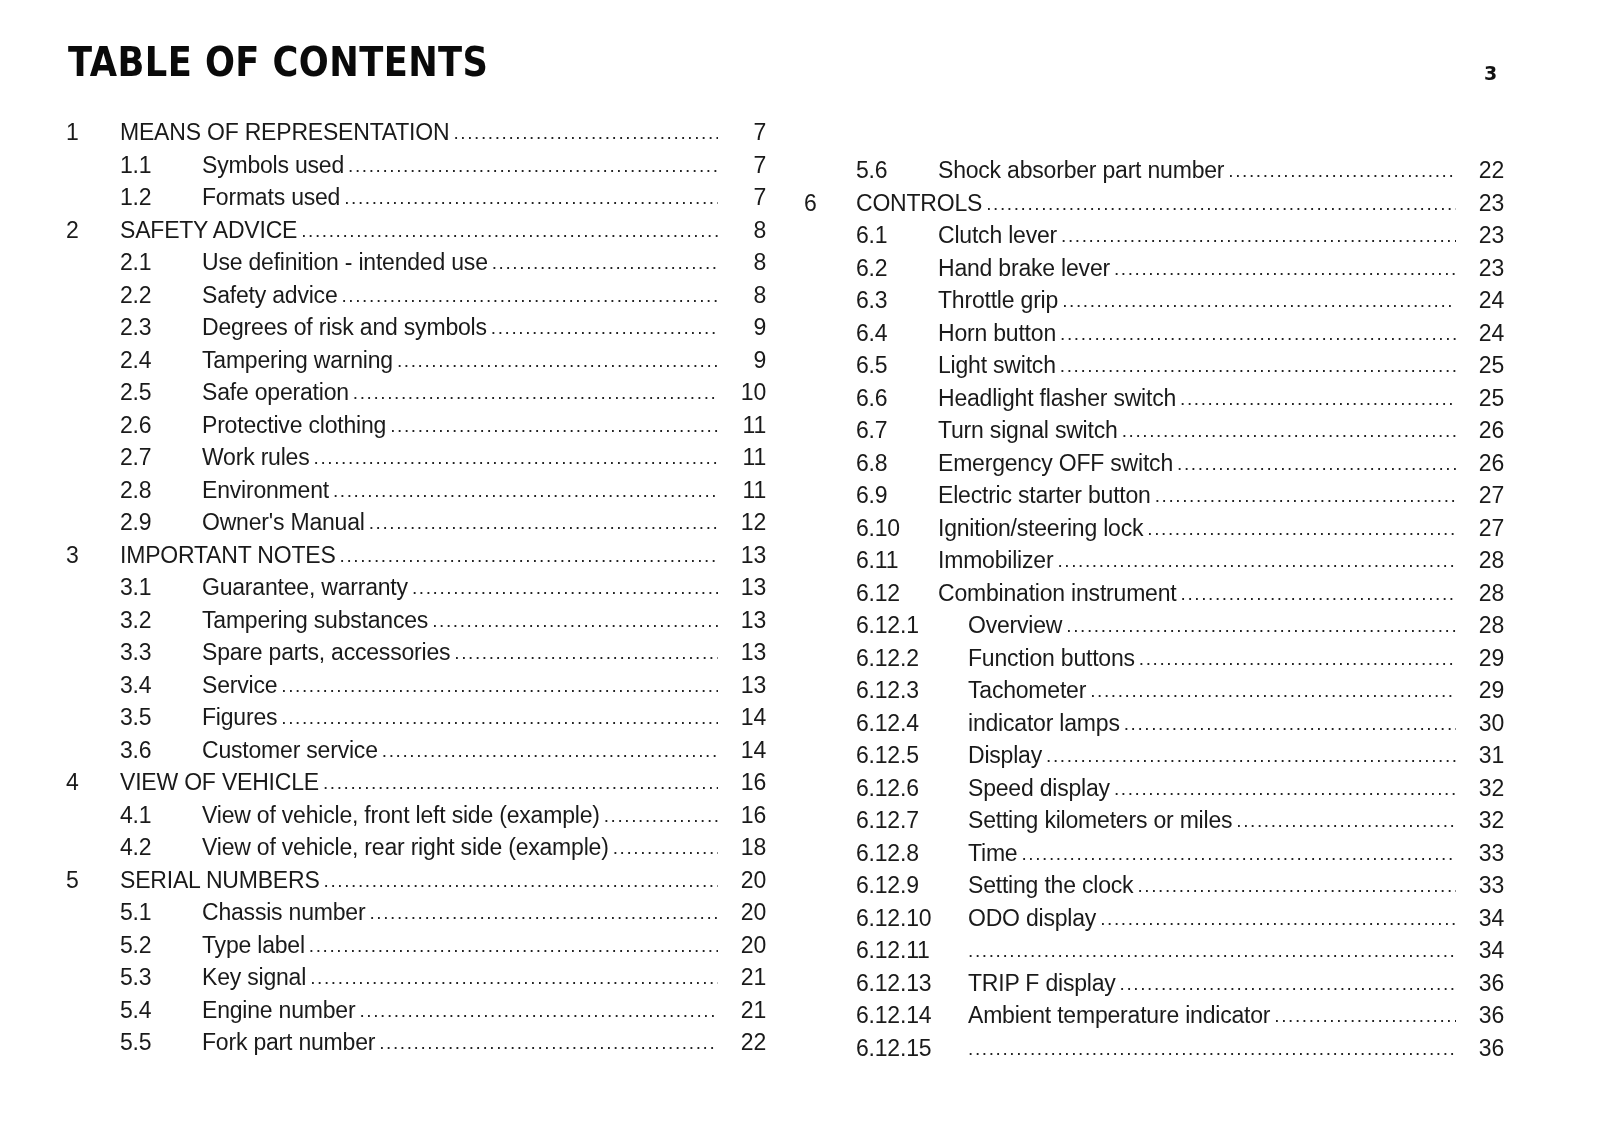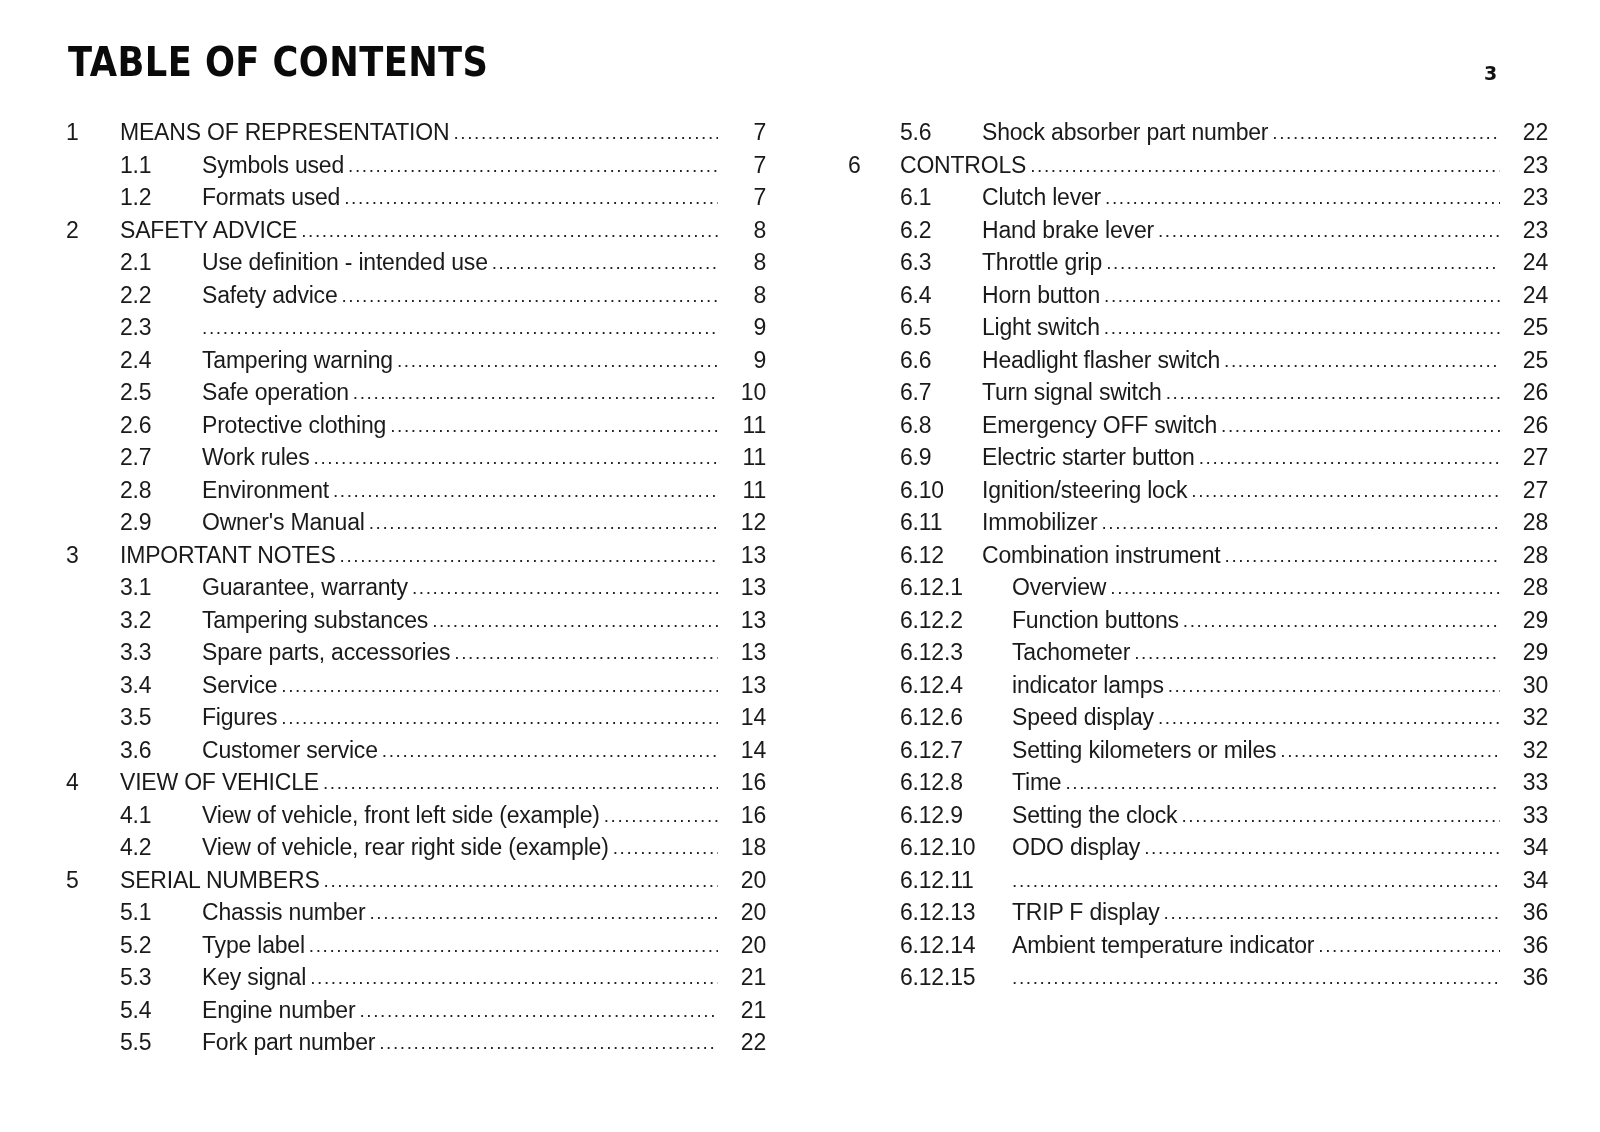--- a/index.html
+++ b/index.html
@@ -35,21 +35,21 @@
     font-family: "DejaVu Sans", sans-serif;
     font-weight: bold;
     font-size: 19px;
     color: #111;
   }
   .toc-col {
     position: absolute;
     top: 116px;
   }
   .toc-col.left { left: 66px; width: 700px; }
-  .toc-col.right { left: 848px; width: 700px; }
+  .toc-col.right { left: 804px; width: 700px; margin-top: 38px; }
 
   .toc-row {
     position: relative;
     height: 32.5px;
     line-height: 32.5px;
     font-size: 23px;
     white-space: nowrap;
     display: flex;
     align-items: baseline;
   }
@@ -143,20 +143,21 @@
     <span class="toc-page">8</span>
   </div>
     <div class="toc-row condensed lvl-2">
     <span class="toc-num">2.2</span>
     <span class="toc-title">Safety advice</span>
     <span class="toc-leader"></span>
     <span class="toc-page">8</span>
   </div>
     <div class="toc-row condensed lvl-2">
     <span class="toc-num">2.3</span>
+    <span class="toc-title">Degrees of risk and symbols</span>
     <span class="toc-leader"></span>
     <span class="toc-page">9</span>
   </div>
     <div class="toc-row condensed lvl-2">
     <span class="toc-num">2.4</span>
     <span class="toc-title">Tampering warning</span>
     <span class="toc-leader"></span>
     <span class="toc-page">9</span>
   </div>
     <div class="toc-row condensed lvl-2">
@@ -389,20 +390,26 @@
     <span class="toc-leader"></span>
     <span class="toc-page">29</span>
   </div>
     <div class="toc-row condensed lvl-3">
     <span class="toc-num">6.12.4</span>
     <span class="toc-title">indicator lamps</span>
     <span class="toc-leader"></span>
     <span class="toc-page">30</span>
   </div>
     <div class="toc-row condensed lvl-3">
+    <span class="toc-num">6.12.5</span>
+    <span class="toc-title">Display</span>
+    <span class="toc-leader"></span>
+    <span class="toc-page">31</span>
+  </div>
+    <div class="toc-row condensed lvl-3">
     <span class="toc-num">6.12.6</span>
     <span class="toc-title">Speed display</span>
     <span class="toc-leader"></span>
     <span class="toc-page">32</span>
   </div>
     <div class="toc-row condensed lvl-3">
     <span class="toc-num">6.12.7</span>
     <span class="toc-title">Setting kilometers or miles</span>
     <span class="toc-leader"></span>
     <span class="toc-page">32</span>

